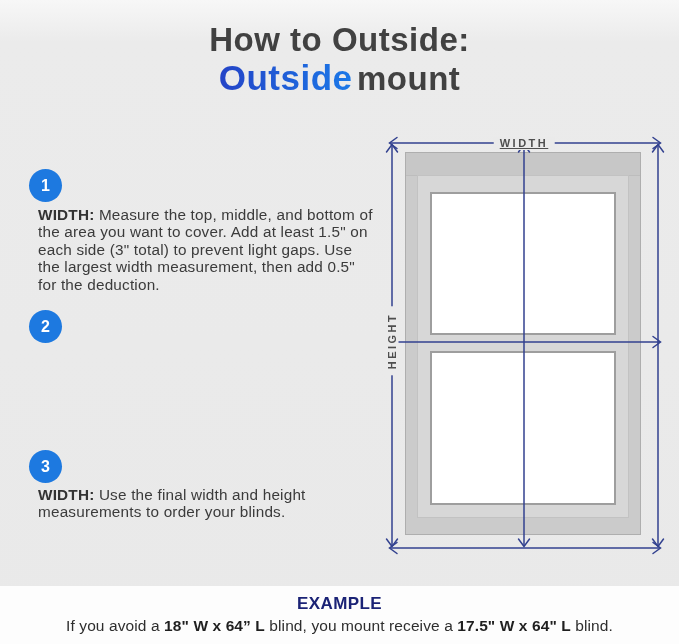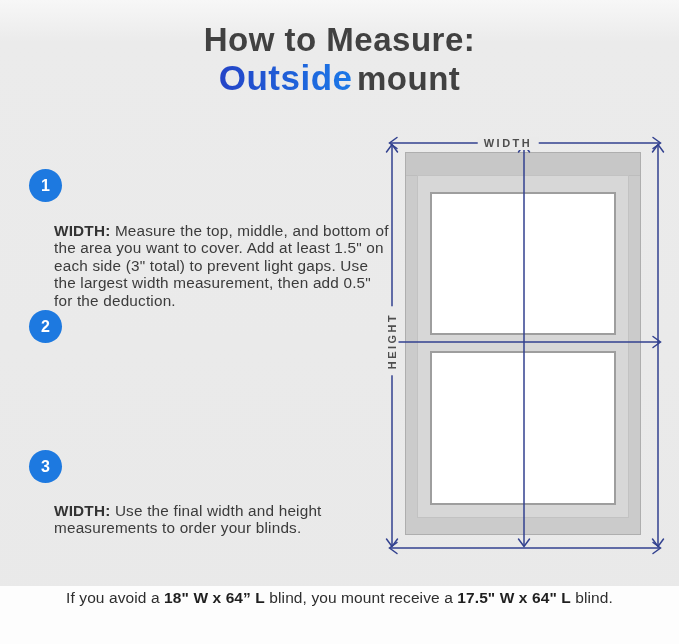--- a/index.html
+++ b/index.html
@@ -19,21 +19,21 @@
   }
   .hdr .suffix{font-size:33px;font-weight:700;color:#414141;letter-spacing:.5px;text-align:center;}
   
   .step-circle{
     position:absolute;left:29px;width:33px;height:33px;border-radius:50%;
     background:#1d79e0;color:#fff;font-weight:700;font-size:16px;
     display:flex;align-items:center;justify-content:center;
   }
   .step-text{
     position:absolute;left:38px;width:338px;font-size:15.3px;line-height:17.4px;
-    color:#3b3b3b;letter-spacing:.2px;margin:16px;
+    color:#3b3b3b;letter-spacing:.2px;margin:0;
   }
   .step-text b{font-weight:700;color:#333;}
   #circle-1{top:169px;} #text-1{top:206px;}
   #circle-2{top:310px;} #text-2{top:346px;}
   #circle-3{top:450px;} #text-3{top:486px;}
   
   .window-outer{
     position:absolute;left:405px;top:152px;width:236px;height:383px;
     background:#cbcbcb;border:1px solid #aeaeae;box-sizing:border-box;z-index:1;
   }
@@ -48,38 +48,38 @@
   }
   .pane{background:#ffffff;border:2px solid #9e9e9e;}
   .pane-top{height:139px;flex:none;}
   .pane-bottom{flex:1;}
   
   .arrows{position:absolute;left:376px;top:129px;width:300px;height:432px;z-index:2;overflow:visible;}
   .dim-label{
     position:absolute;z-index:3;background:#eaeaea;padding:0 6px;
     font-size:11px;font-weight:700;letter-spacing:2.5px;color:#4e4e4e;line-height:13px;
   }
-  .width-label{left:508px;top:137px;transform:translateX(-50%);}
+  .width-label{left:524px;top:137px;transform:translateX(-50%);text-decoration:underline;}
   .height-label{left:392px;top:341px;transform:translate(-50%,-50%) rotate(-90deg);}
   
   .footer{
     position:absolute;left:0;right:0;top:586px;bottom:0;background:#fdfdfd;
     text-align:center;
   }
   .ex-head{margin-top:8px;font-size:17px;font-weight:700;color:#1b2376;letter-spacing:.4px;}
   .ex-text{margin:3px 0 0 0;font-size:15.5px;color:#2e2e2e;letter-spacing:.1px;}
   .ex-text b{font-weight:700;color:#1f1f1f;}
 </style>
 </head>
 <body>
 
 <div class="poster">
 
   <div class="hdr">
-    <div class="line1">How to Measure:</div>
+    <div class="line1">How to Outside:</div>
     <div class="line2">
       <span class="emph">Outside</span>
       <span class="suffix">mount</span>
     </div>
   </div>
 
   <div class="step-circle" id="circle-1">1</div>
   <p class="step-text" id="text-1"><b>WIDTH:</b> <span>Measure the top, middle, and bottom of the area you want to cover. Add at least 1.5" on each side (3" total) to prevent light gaps. Use the largest width measurement, then add 0.5" for the deduction.</span></p>
 
   <div class="step-circle" id="circle-2">2</div>
@@ -109,16 +109,17 @@
       <line x1="14" y1="419" x2="284" y2="419" marker-start="url(#arr)" marker-end="url(#arr)"></line>
       <line x1="16" y1="16" x2="16" y2="417" marker-start="url(#arr)" marker-end="url(#arr)"></line>
       <line x1="148" y1="16" x2="148" y2="417" marker-start="url(#arr)" marker-end="url(#arr)"></line>
       <line x1="282" y1="16" x2="282" y2="417" marker-start="url(#arr)" marker-end="url(#arr)"></line>
     </g>
   </svg>
   <div class="dim-label width-label">WIDTH</div>
   <div class="dim-label height-label">HEIGHT</div>
 
   <div class="footer">
+    <div class="ex-head">EXAMPLE</div>
     <p class="ex-text"><span>If you avoid a </span><b>18" W x 64” L</b><span> blind, you mount receive a </span><b>17.5" W x 64" L</b><span> blind.</span></p>
   </div>
 
 </div>
 
 </body></html>

